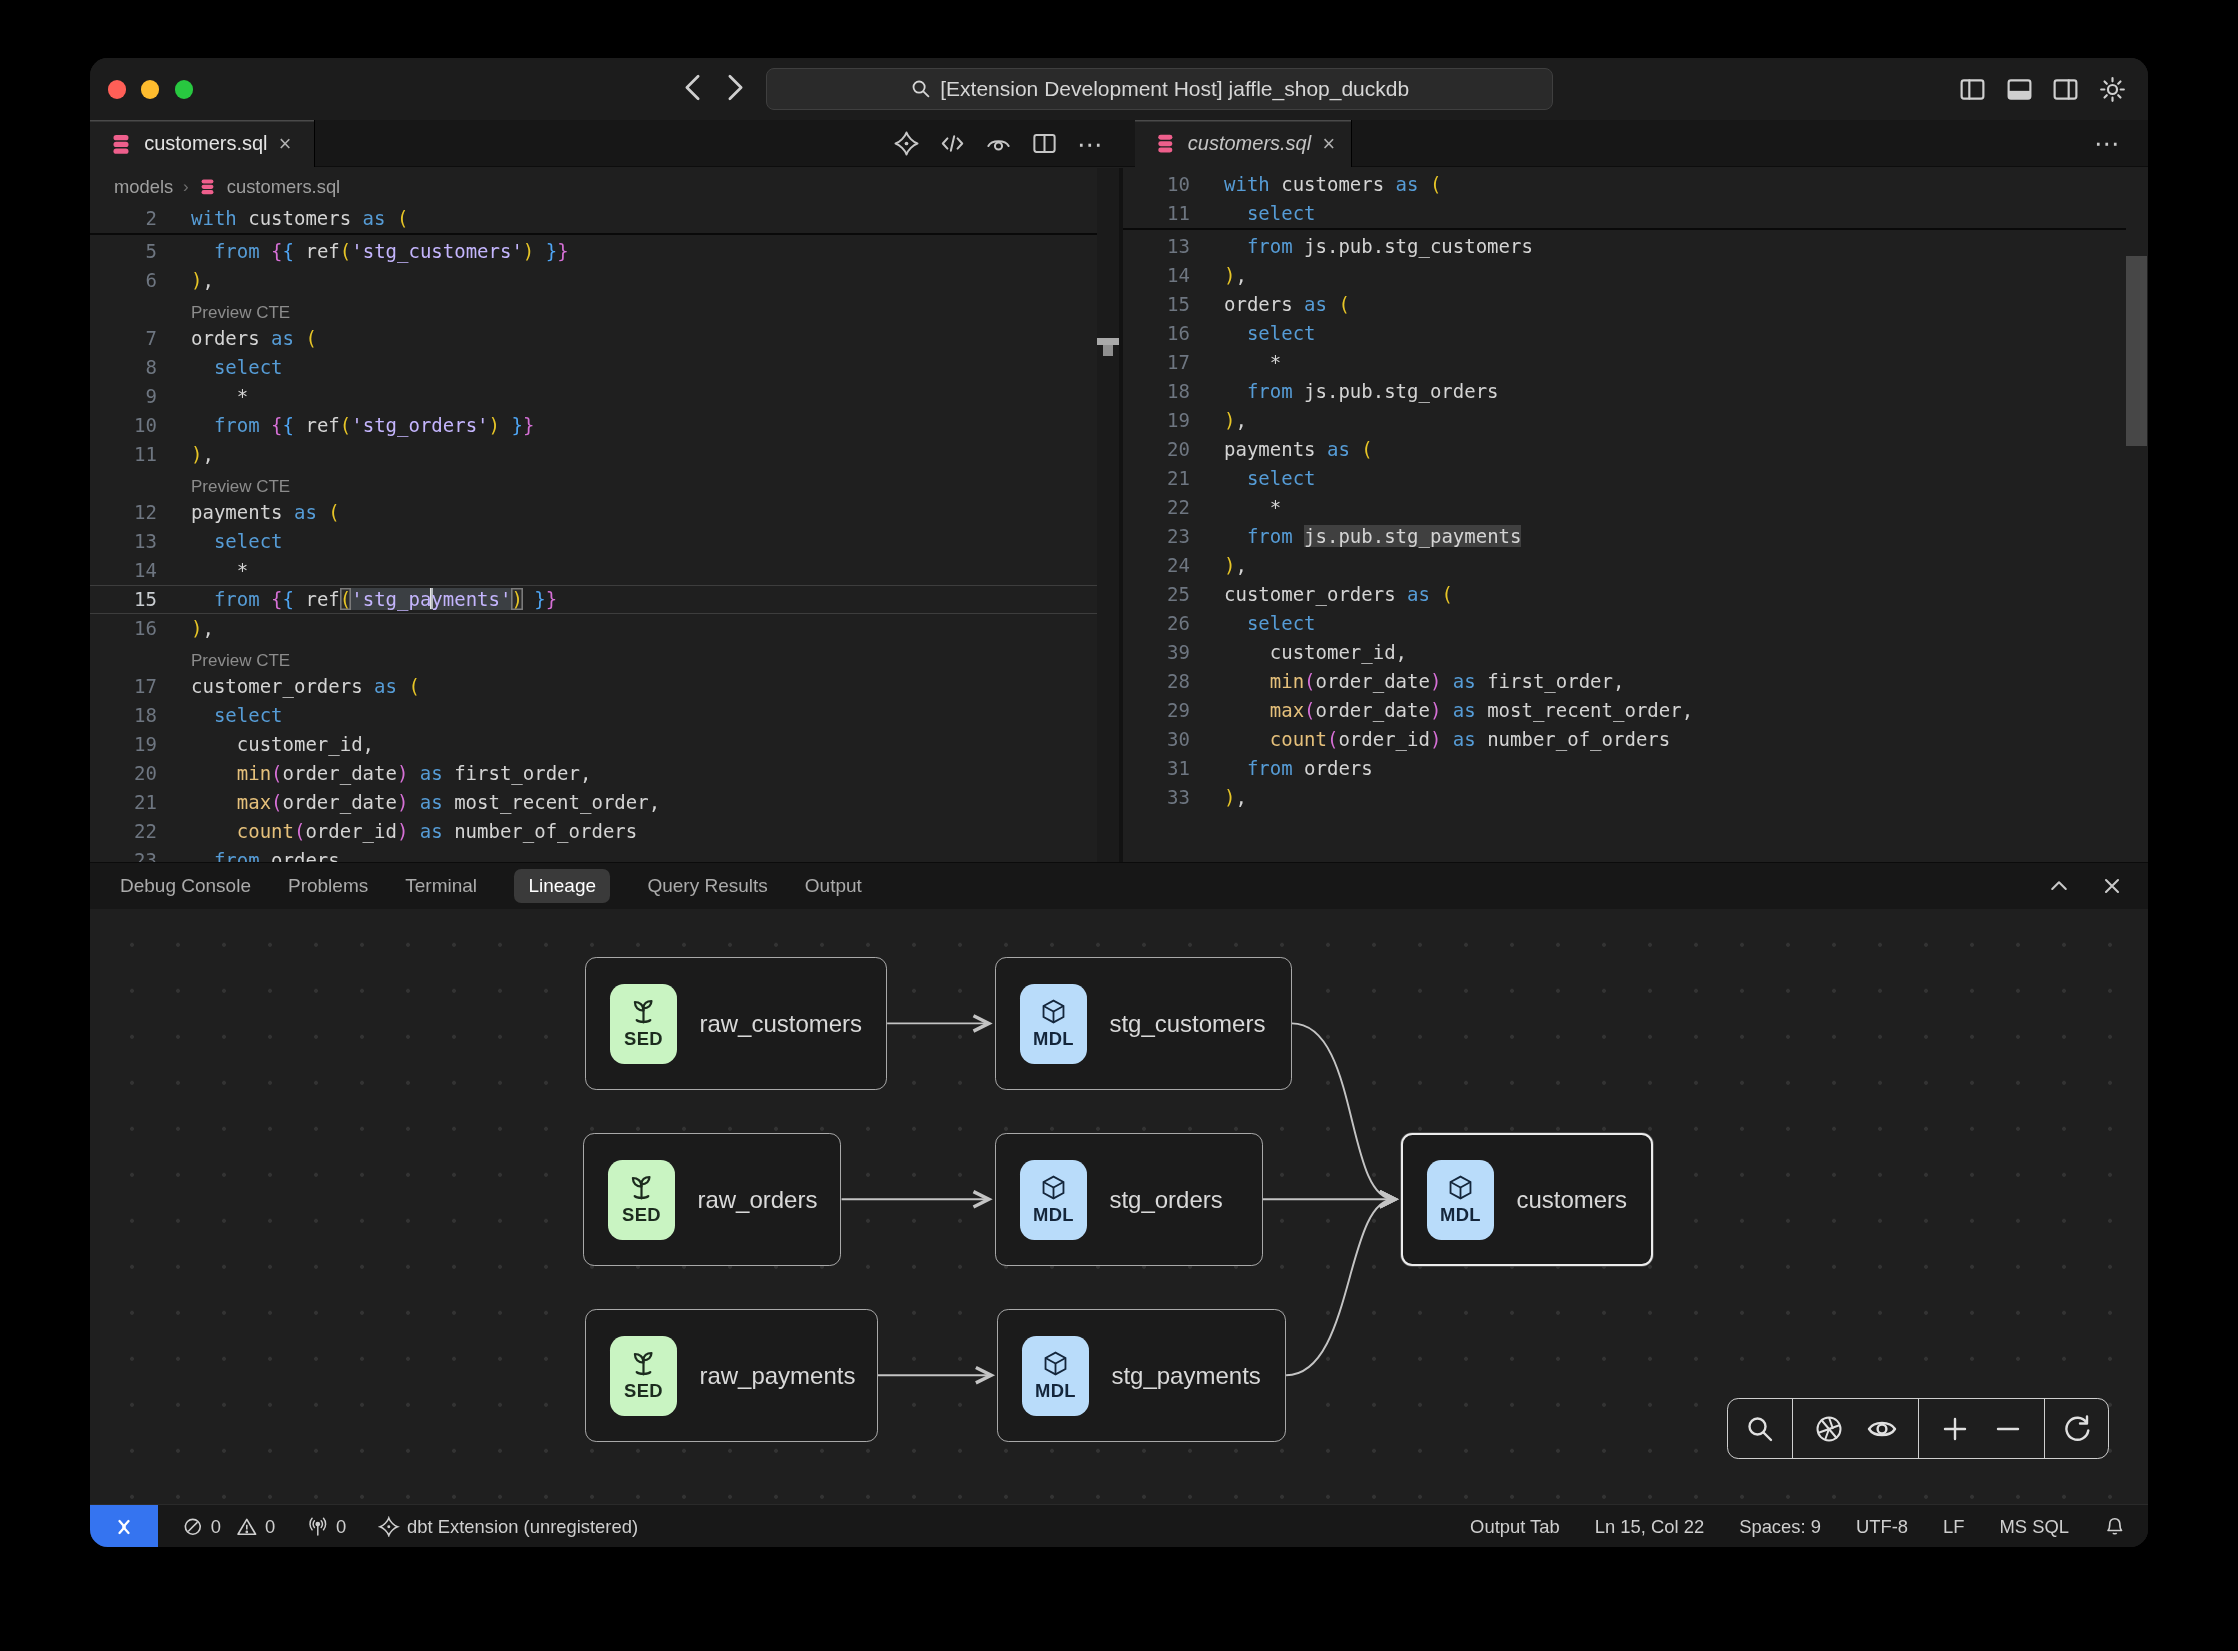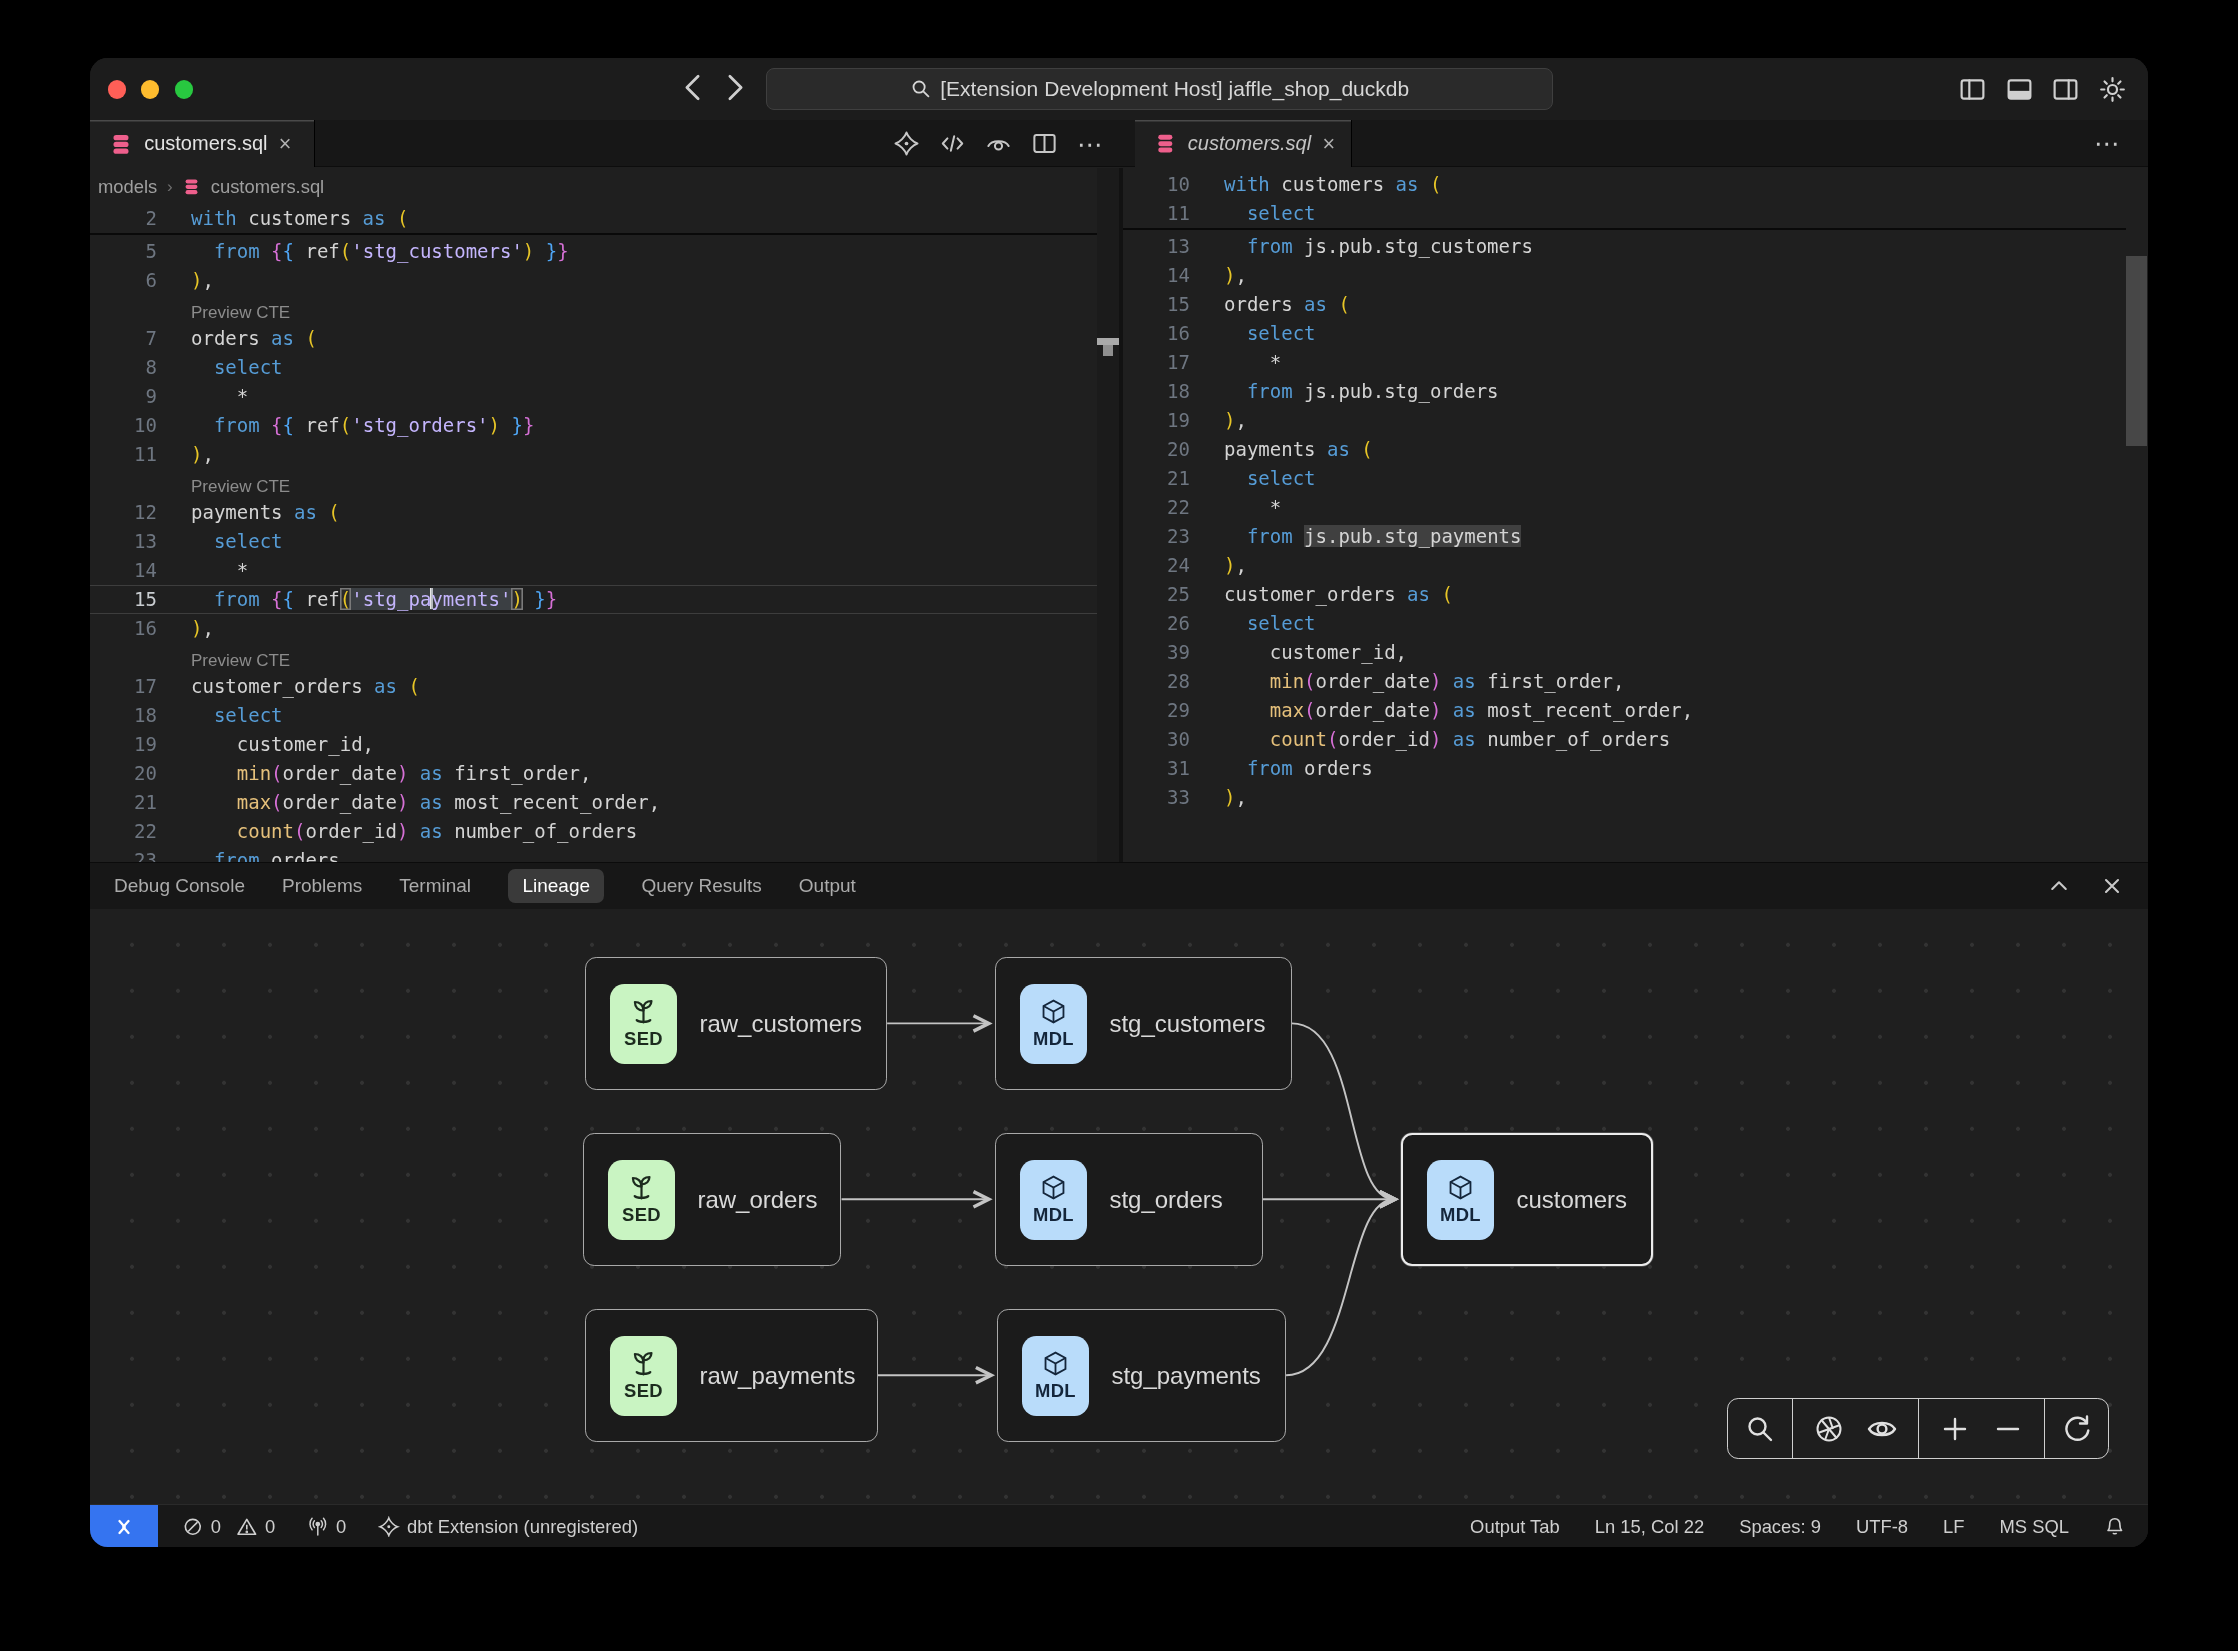--- a/index.html
+++ b/index.html
@@ -24,21 +24,21 @@
     display:flex;align-items:center;gap:11.2px;padding:0 16px 0 19px;box-shadow:inset 0 1.6px 0 #4a4a4a;}
   .tab .tlabel{color:#e4e4e4;font-size:20px;}
   .tab.preview .tlabel{font-style:italic;color:#c4c4c4;}
   .tclose{color:#b0b0b0;font-size:21.6px;line-height:21.6px;}
   .dbicon{width:24px;height:24px;}
   .eactions{position:absolute;left:803px;top:62px;height:47px;display:flex;align-items:center;gap:19px;}
   .eactions .icon{width:27px;height:27px;color:#c6c6c6;}
   .more{color:#c9c9c9;font-size:25.6px;letter-spacing:1.6px;}
   
   .breadcrumb{position:absolute;left:0;top:110px;width:1029px;height:37px;background:#1f1f1f;
-    display:flex;align-items:center;padding-left:8px;gap:9.6px;font-size:18.4px;color:#9f9f9f;}
+    display:flex;align-items:center;padding-left:24px;gap:9.6px;font-size:18.4px;color:#9f9f9f;}
   .bc-sep{color:#6f6f6f;font-size:17px;}
   .dbicon.small{width:19px;height:19px;}
   
   .codepane{position:absolute;overflow:hidden;font-family:"DejaVu Sans Mono",monospace;font-size:19px;}
   #left-code{left:0;top:146px;width:1007px;height:658px;}
   #right-code{left:1033px;top:112px;width:1003px;height:692px;}
   .crow{display:flex;height:29px;line-height:29px;white-space:pre;}
   .crow .ln{flex:none;width:67px;text-align:right;color:#6e7681;}
   .crow .codetxt{padding-left:34px;}
   .crow.cur{border-top:0.8px solid #3d3d3d;border-bottom:0.8px solid #3d3d3d;line-height:26px;}
@@ -53,21 +53,21 @@
   .tk.hl{background:#404040;}
   .cursor{display:inline-block;width:2.4px;height:21.6px;background:#e6e6e6;vertical-align:-3.2px;margin:0 -1.2px;}
   .panedivider{position:absolute;left:1029px;top:110px;width:4px;height:695px;background:#121212;}
   .scrollstrip{position:absolute;left:1007px;top:110px;width:21.6px;height:695px;background:#1b1b1b;}
   .smark{position:absolute;left:0;top:170px;width:21.6px;height:7.2px;background:#a9a9a9;}
   .smark2{position:absolute;left:5.6px;top:177px;width:10.4px;height:11.2px;background:#8f8f8f;}
   .rscroll{position:absolute;left:2036px;top:198px;width:21px;height:190px;background:#474747;}
   
   .panel{position:absolute;left:0;top:804px;width:100%;height:641px;background:#1f1f1f;border-top:1.6px solid #0b0b0b;}
   .panelhdr{position:absolute;left:0;top:0;width:100%;height:46px;background:#171717;
-    display:flex;align-items:center;gap:37px;padding-left:24px;font-size:19px;color:#ababab;}
+    display:flex;align-items:center;gap:37px;padding-left:30px;font-size:19px;color:#ababab;}
   .ptab{white-space:nowrap;}
   .ptab.active{background:#3a3a3a;color:#fff;border-radius:7.2px;padding:6.4px 14.4px;}
   .phicons{position:absolute;right:24px;top:0;height:46px;display:flex;align-items:center;gap:29px;}
   .phicons .icon{width:24px;height:24px;color:#c9c9c9;}
   .canvas{position:absolute;left:0;top:46px;width:100%;height:595px;background:#1f1f1f;
     background-image:radial-gradient(#333 1.8px,transparent 2.2px);background-size:46px 46px;background-position:19px 12.8px;}
   #edges{position:absolute;left:0;top:0;width:100%;height:100%;}
   .node{position:absolute;height:133px;background:#1b1b1b;border:1.6px solid #a9a9a9;border-radius:11.2px;
     display:flex;align-items:center;padding-left:24px;gap:22.4px;}
   .node.selected{border:2.4px solid #ececec;box-shadow:0 0 0 0.8px #555;}

